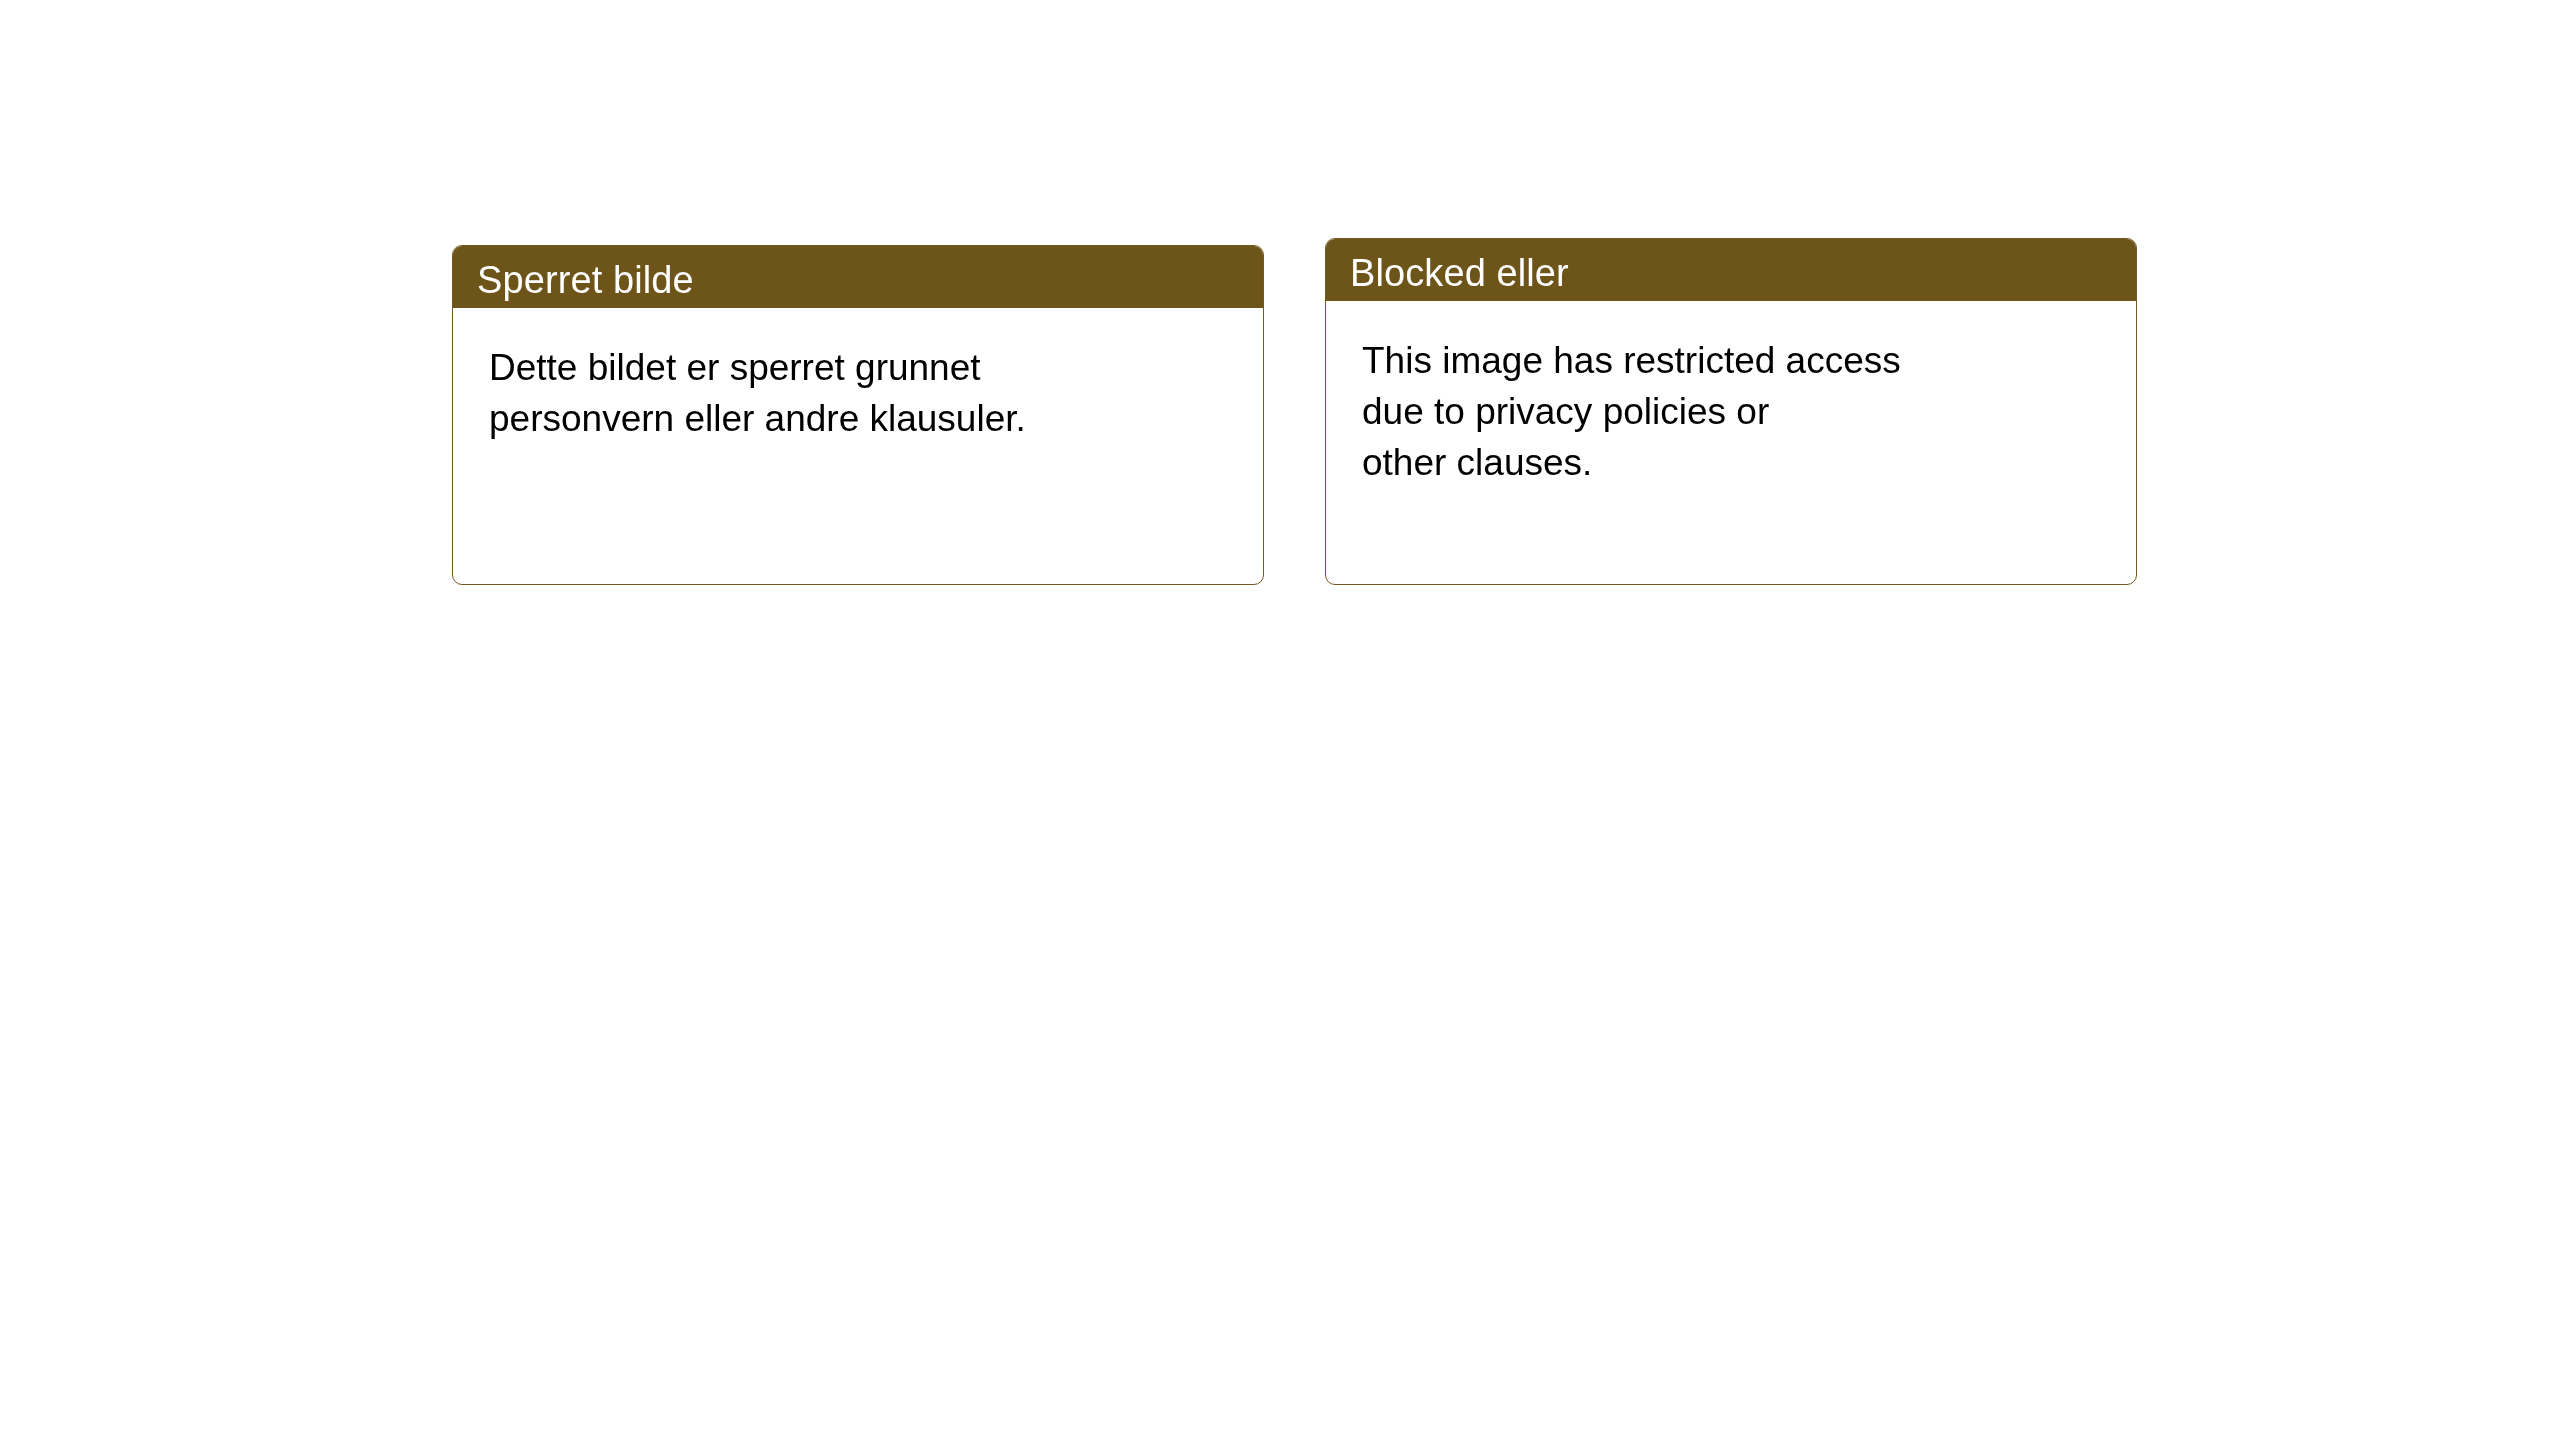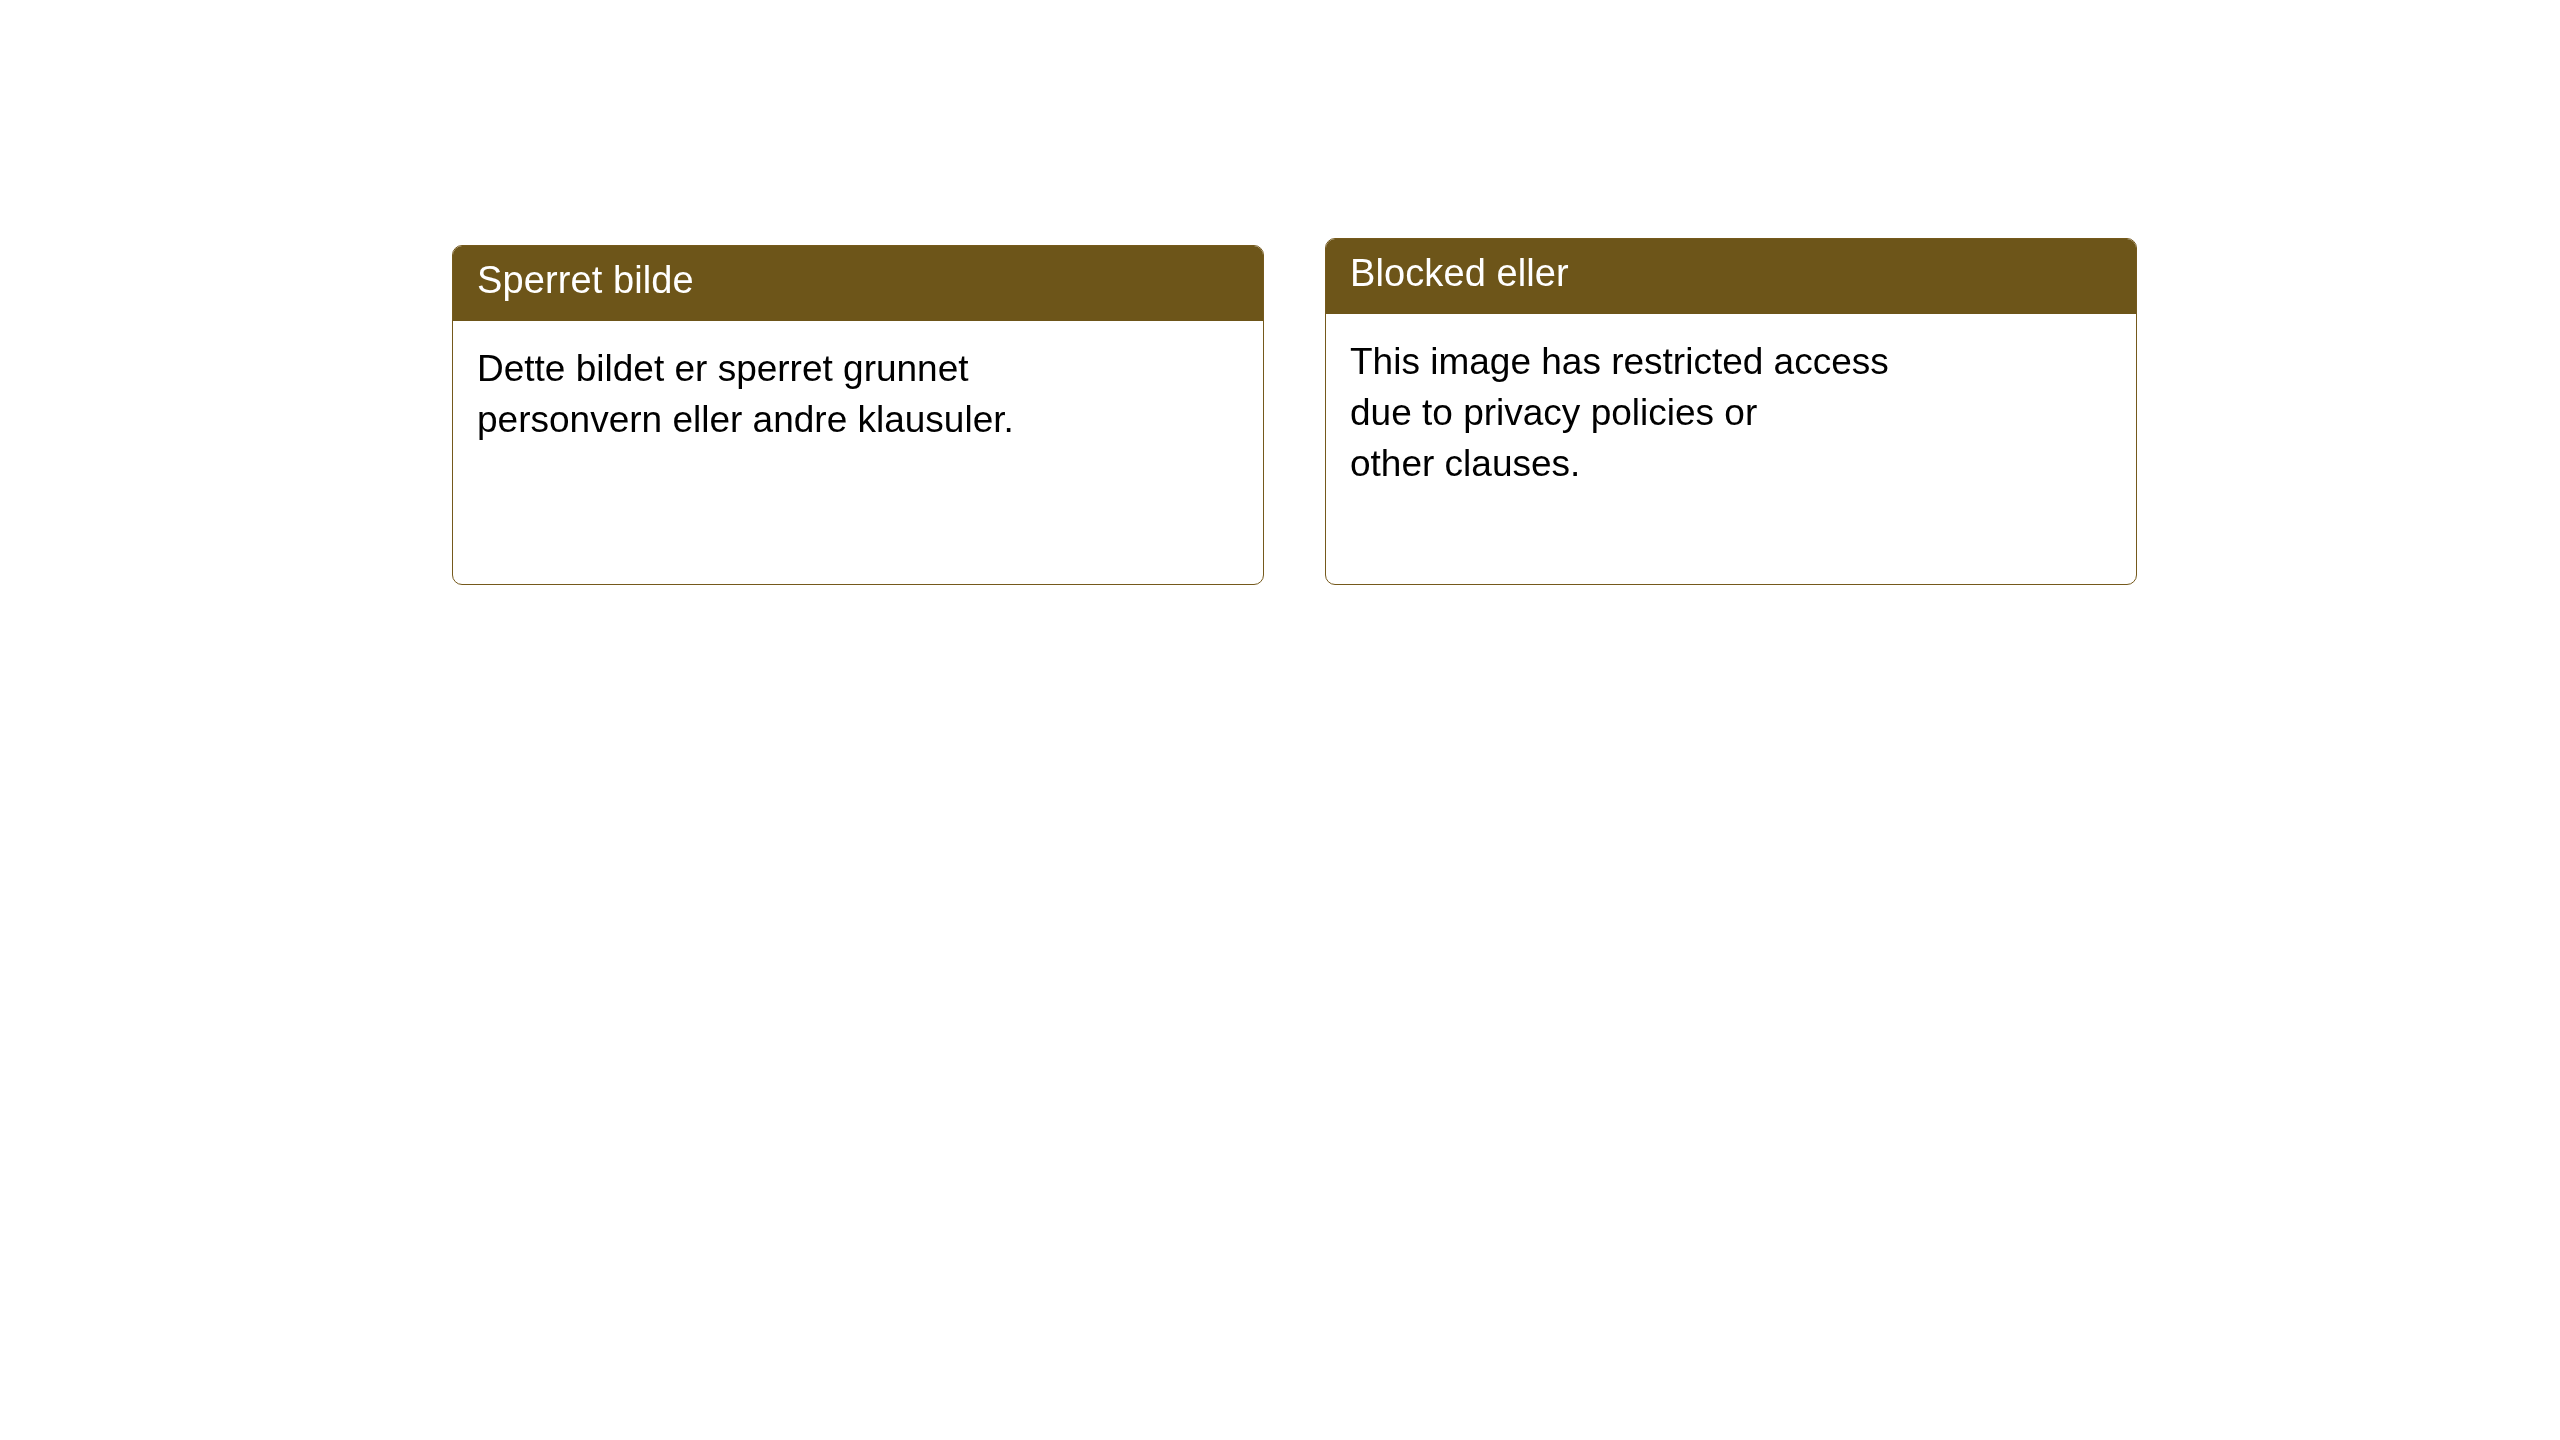--- a/index.html
+++ b/index.html
@@ -27,33 +27,33 @@
     border: 1.5px solid #75591c;
     border-radius: 10px;
     overflow: hidden;
   }
   .notice-card .card-header {
     box-sizing: border-box;
     background: #6d5519;
     color: #ffffff;
     font-size: 38px;
     line-height: 1.2;
-    padding: 12px 24px 17px 24px;
+    padding: 12px 24px 4px 24px;
     letter-spacing: 0.1px;
     white-space: nowrap;
   }
   .notice-card .card-body {
     box-sizing: border-box;
     padding: 22px 24px 24px 24px;
     color: #000000;
     font-size: 37px;
     line-height: 1.38;
   }
   .notice-card .card-body p {
-    margin: 0;
+    margin: 12px;
     white-space: pre-line;
   }
 
   
   #card-no {
     left: 452px;
     top: 245px;
     width: 812px;
     height: 340px;
   }

